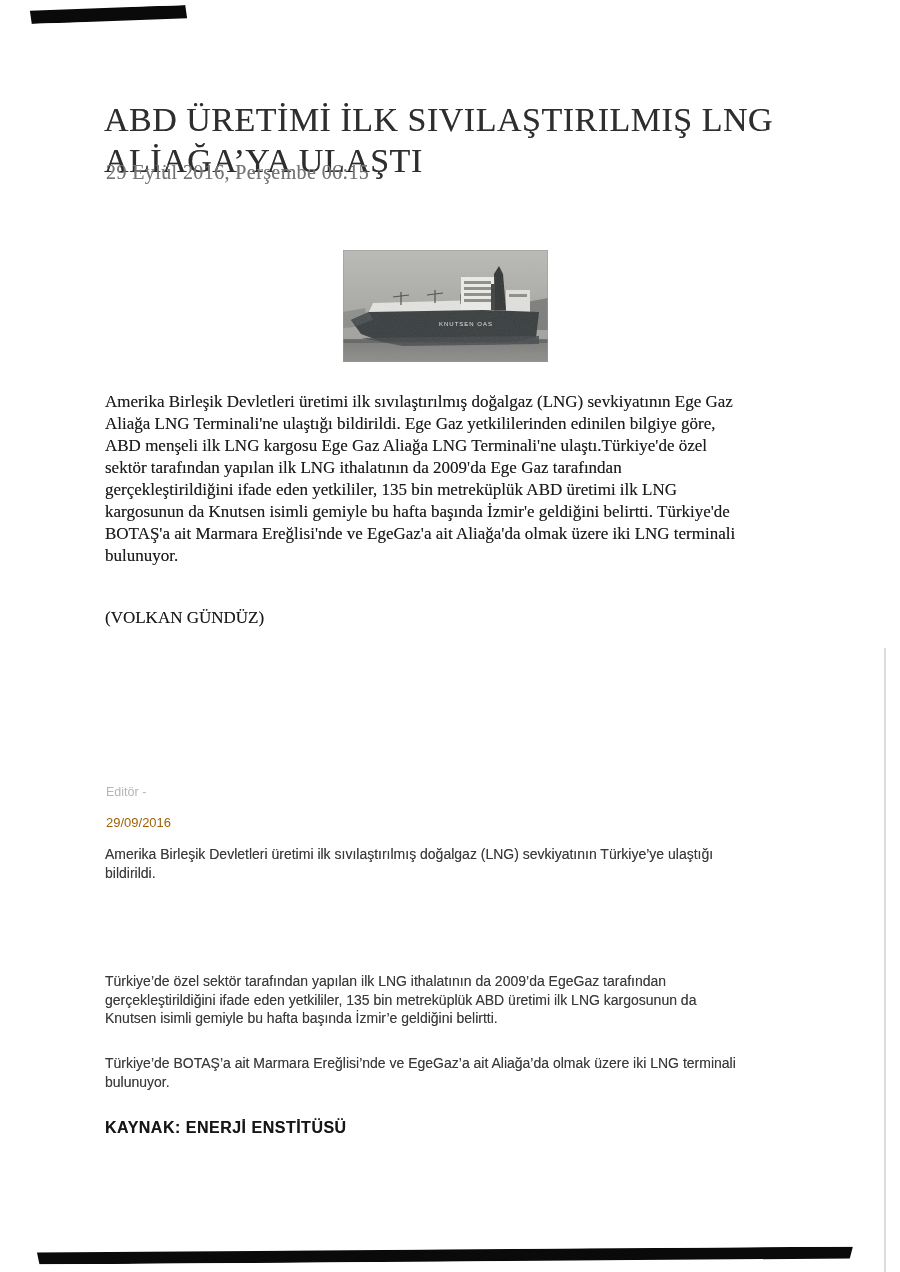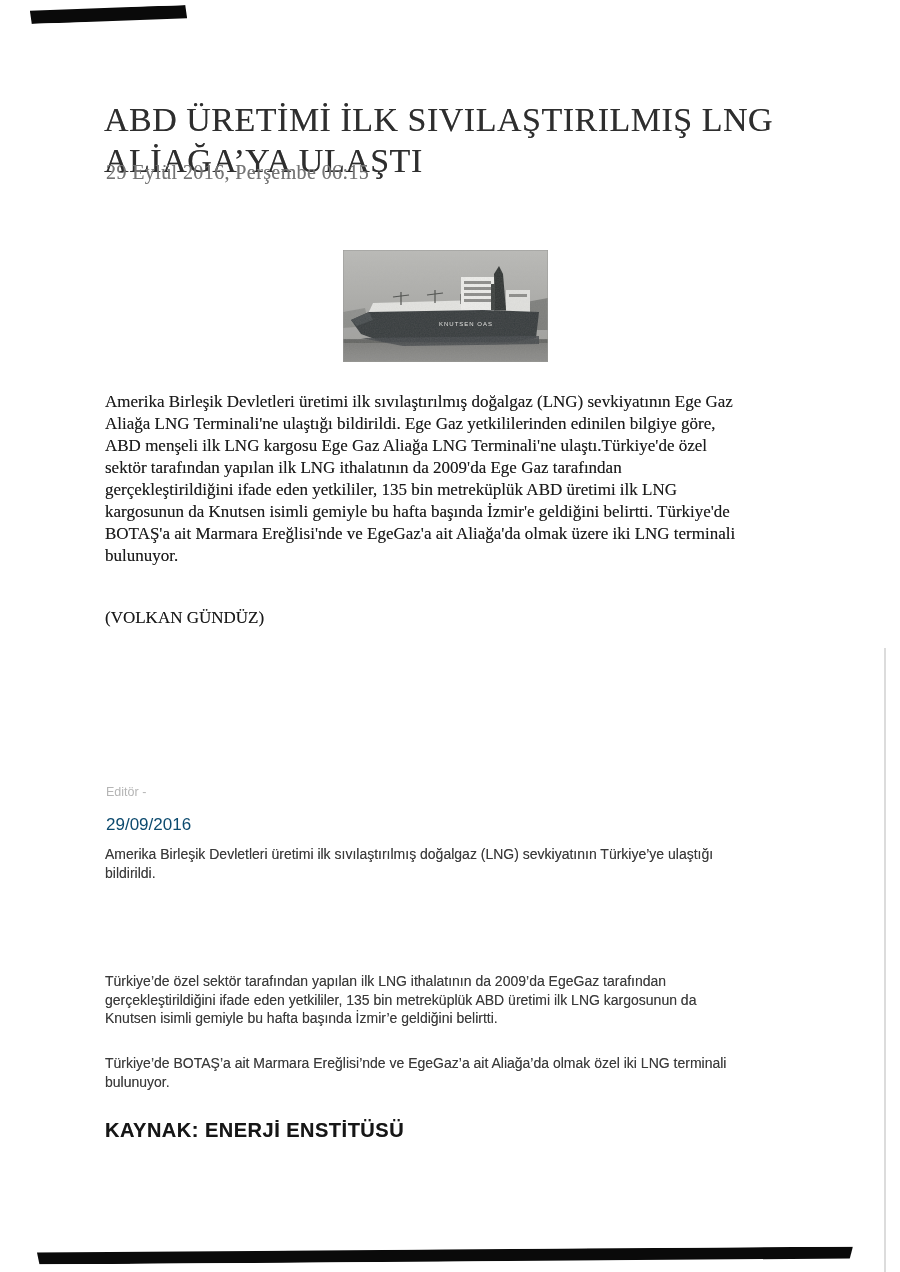--- a/index.html
+++ b/index.html
@@ -36,27 +36,27 @@
   .photo{position:absolute;left:343px;top:250px;width:205px;height:112px;
     filter:blur(.4px) contrast(.96);}
 
   
   .a2-title{position:absolute;left:103px;top:712px;width:780px;
     font-size:35px;line-height:42px;color:#1d1d1d;letter-spacing:.8px;word-spacing:4px;
     font-weight:normal;text-indent:13px;text-shadow:0 0 .6px rgba(25,25,25,.5);}
   .a2-author{position:absolute;left:106px;top:785px;
     font-family:"Liberation Sans",sans-serif;font-size:12.5px;color:#b5b5b5;}
   .a2-date{position:absolute;left:106px;top:815px;
-    font-family:"Liberation Sans",sans-serif;font-size:17px;color:#0c4a6e;}
+    font-family:"Liberation Sans",sans-serif;font-size:13px;color:#a16207;}
   .a2-p{position:absolute;left:105px;width:780px;
     font-family:"Liberation Sans",sans-serif;font-size:14px;line-height:18.5px;
     color:#3a3a3a;text-shadow:0 0 .4px rgba(55,55,55,.5);}
   .a2-p1{top:845px;} .a2-p2{top:908px;} .a2-p3{top:972px;} .a2-p4{top:1054px;}
   .a2-source{position:absolute;left:105px;top:1119px;
-    font-family:"Liberation Sans",sans-serif;font-size:20px;font-weight:bold;
+    font-family:"Liberation Sans",sans-serif;font-size:16px;font-weight:bold;
     color:#161616;letter-spacing:.5px;text-shadow:0 0 .4px rgba(20,20,20,.5);}
 </style>
 </head>
 <body>
 
 <div class="page">
 
   <div class="bar bar-top"></div>
   <div class="bar bar-bottom"></div>
   <div class="edge-line"></div>
@@ -136,17 +136,17 @@
   <div class="a1-byline">(VOLKAN GÜNDÜZ)</div>
 
   <div class="a2-author">Editör -</div>
   <div class="a2-date">29/09/2016</div>
 
   <div class="a2-p a2-p1 lines">Amerika Birleşik Devletleri üretimi ilk sıvılaştırılmış doğalgaz (LNG) sevkiyatının Türkiye’ye ulaştığı
 bildirildi.</div>
   <div class="a2-p a2-p3 lines">Türkiye’de özel sektör tarafından yapılan ilk LNG ithalatının da 2009’da EgeGaz tarafından
 gerçekleştirildiğini ifade eden yetkililer, 135 bin metreküplük ABD üretimi ilk LNG kargosunun da
 Knutsen isimli gemiyle bu hafta başında İzmir’e geldiğini belirtti.</div>
-  <div class="a2-p a2-p4 lines">Türkiye’de BOTAŞ’a ait Marmara Ereğlisi’nde ve EgeGaz’a ait Aliağa’da olmak özel iki LNG terminali
+  <div class="a2-p a2-p4 lines">Türkiye’de BOTAŞ’a ait Marmara Ereğlisi’nde ve EgeGaz’a ait Aliağa’da olmak üzere iki LNG terminali
 bulunuyor.</div>
 
   <div class="a2-source">KAYNAK: ENERJİ ENSTİTÜSÜ</div>
 </div>
 
 </body></html>

